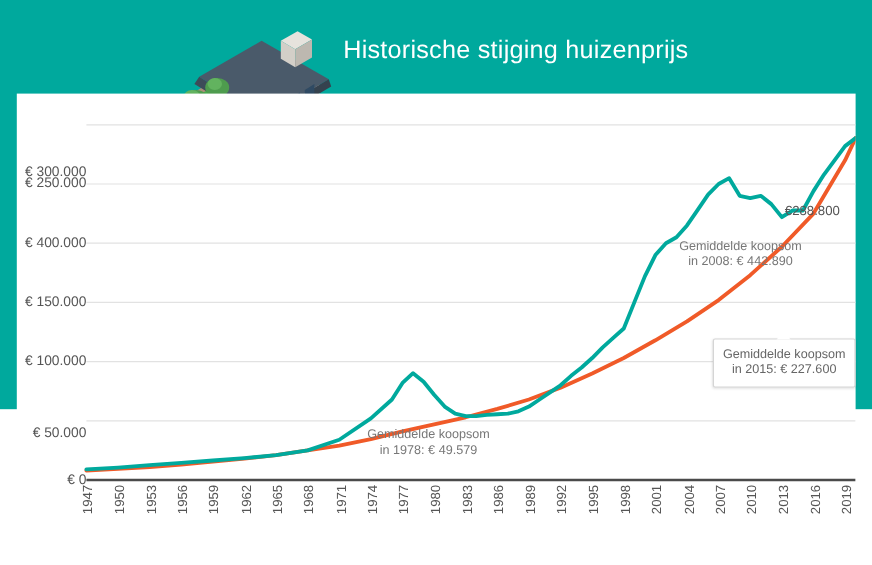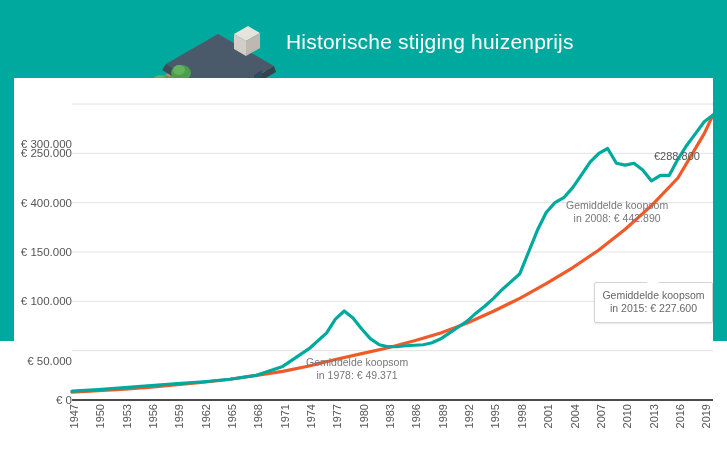--- a/index.html
+++ b/index.html
@@ -101,21 +101,21 @@
     font-size: 10.5px;
     color: #777777;
     line-height: 13px;
     text-align: center;
     white-space: nowrap;
   }
   #annot-1978 { left: 292px; top: 278px; }
   #annot-2008 { left: 552px; top: 121px; }
   #annot-total {
     position: absolute;
-    left: 640px; top: 72px;
+    left: 640px; top: 92px;
     font-size: 11px;
     color: #555555;
     white-space: nowrap;
   }
   #tooltip {
     position: absolute;
     left: 580px; top: 204px;
     width: 119px;
     background: #ffffff;
     border: 1px solid #d5d5d5;
@@ -293,21 +293,21 @@
           <line x1="58" x2="699" y1="75.33333333333331" y2="75.33333333333331" stroke="#e2e2e2" stroke-width="1"></line>
           <line x1="58" x2="699" y1="26" y2="26" stroke="#e2e2e2" stroke-width="1"></line>
         </g>
       <path id="avg-line" fill="none" stroke="#f05a28" stroke-width="3.2" stroke-linejoin="round" stroke-linecap="round" d="M58.00 314.11 L84.34 312.63 L110.68 311.15 L137.03 309.17 L163.37 306.71 L189.71 304.24 L216.05 301.28 L242.40 297.33 L268.74 293.39 L295.08 287.96 L321.42 281.55 L347.77 275.63 L374.11 269.71 L400.45 262.80 L426.79 254.91 L453.14 245.04 L479.48 233.20 L505.82 220.37 L532.16 205.57 L558.51 189.79 L584.85 172.03 L611.19 151.31 L637.53 127.63 L663.88 100.00 L690.22 55.60 L699.00 37.05"></path>
       <path id="real-line" fill="none" stroke="#00a99d" stroke-width="3.2" stroke-linejoin="round" stroke-linecap="round" d="M58.00 313.12 L84.34 311.64 L110.68 309.67 L137.03 307.69 L163.37 305.72 L189.71 303.75 L216.05 301.28 L242.40 297.33 L268.74 288.45 L295.08 270.69 L312.64 254.91 L321.42 241.09 L330.21 232.99 L338.99 240.11 L347.77 250.96 L356.55 260.83 L365.33 266.75 L374.11 268.72 L382.89 268.72 L391.67 267.73 L400.45 267.24 L409.23 266.75 L418.01 264.77 L426.79 260.83 L435.58 254.91 L444.36 248.99 L453.14 243.07 L461.92 235.17 L470.70 228.27 L479.48 220.37 L488.26 211.49 L497.04 203.60 L505.82 195.71 L514.60 174.00 L523.38 152.29 L532.16 134.53 L540.95 124.67 L549.73 119.73 L558.51 109.87 L567.29 97.04 L576.07 84.21 L584.85 75.33 L593.63 70.48 L602.41 85.20 L611.19 87.17 L619.97 85.20 L628.75 92.11 L637.53 102.96 L646.32 97.43 L655.10 97.43 L663.88 81.25 L672.66 67.44 L681.44 55.60 L690.22 43.76 L699.00 37.05"></path>
       <line id="axis-line" x1="58" y1="322" x2="699" y2="322" stroke="#4a4a4a" stroke-width="2.2"></line>
     </svg>
 
     <div class="annot" id="annot-1978">
       <div>Gemiddelde koopsom</div>
-      <div>in 1978: € 49.371</div>
+      <div>in 1978: € 49.579</div>
     </div>
     <div class="annot" id="annot-2008">
       <div>Gemiddelde koopsom</div>
       <div>in 2008: € 442.890</div>
     </div>
     <div id="annot-total">€288.800</div>
     <div id="tooltip">
       <div>Gemiddelde koopsom</div>
       <div>in 2015: € 227.600</div>
     </div>

